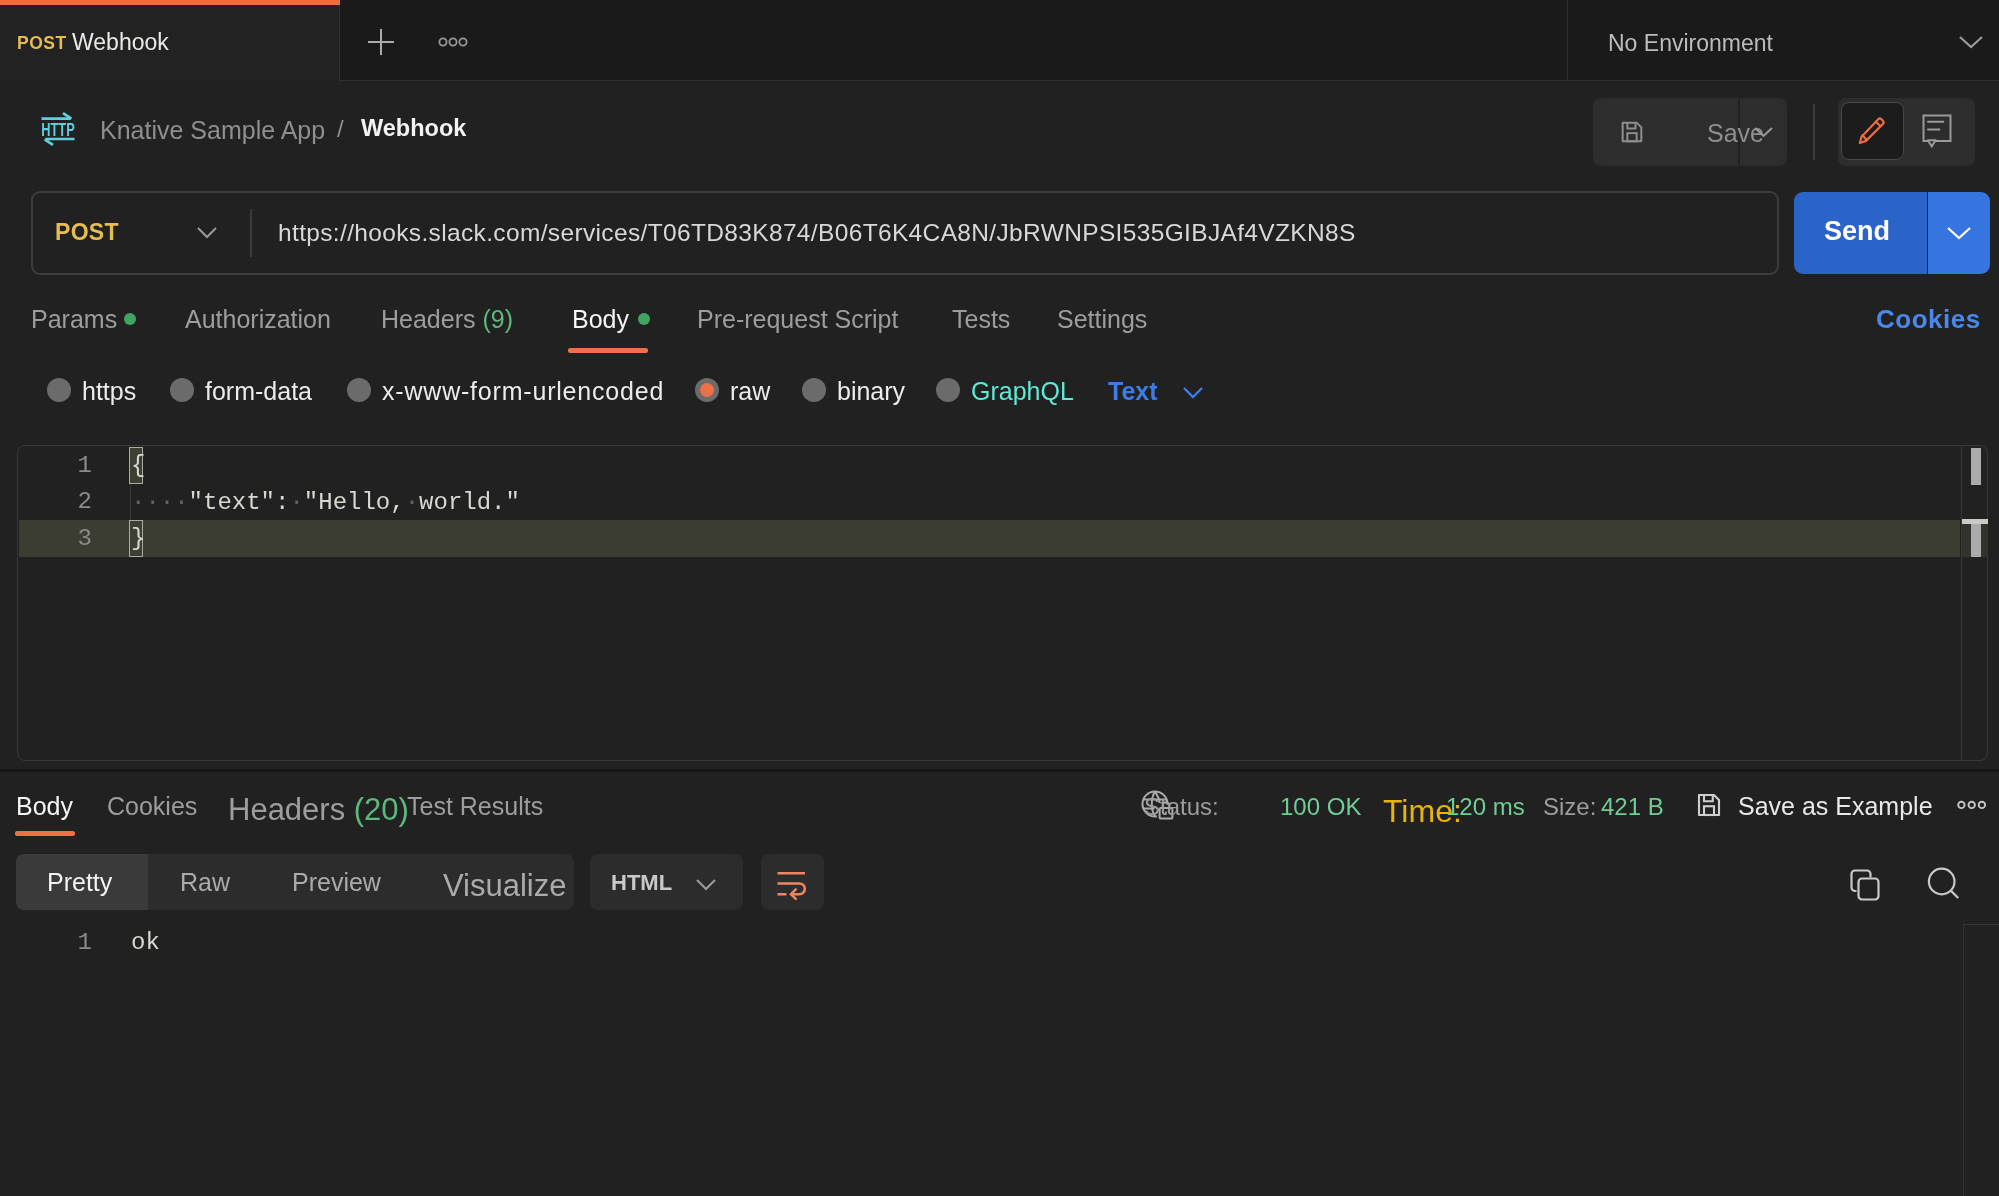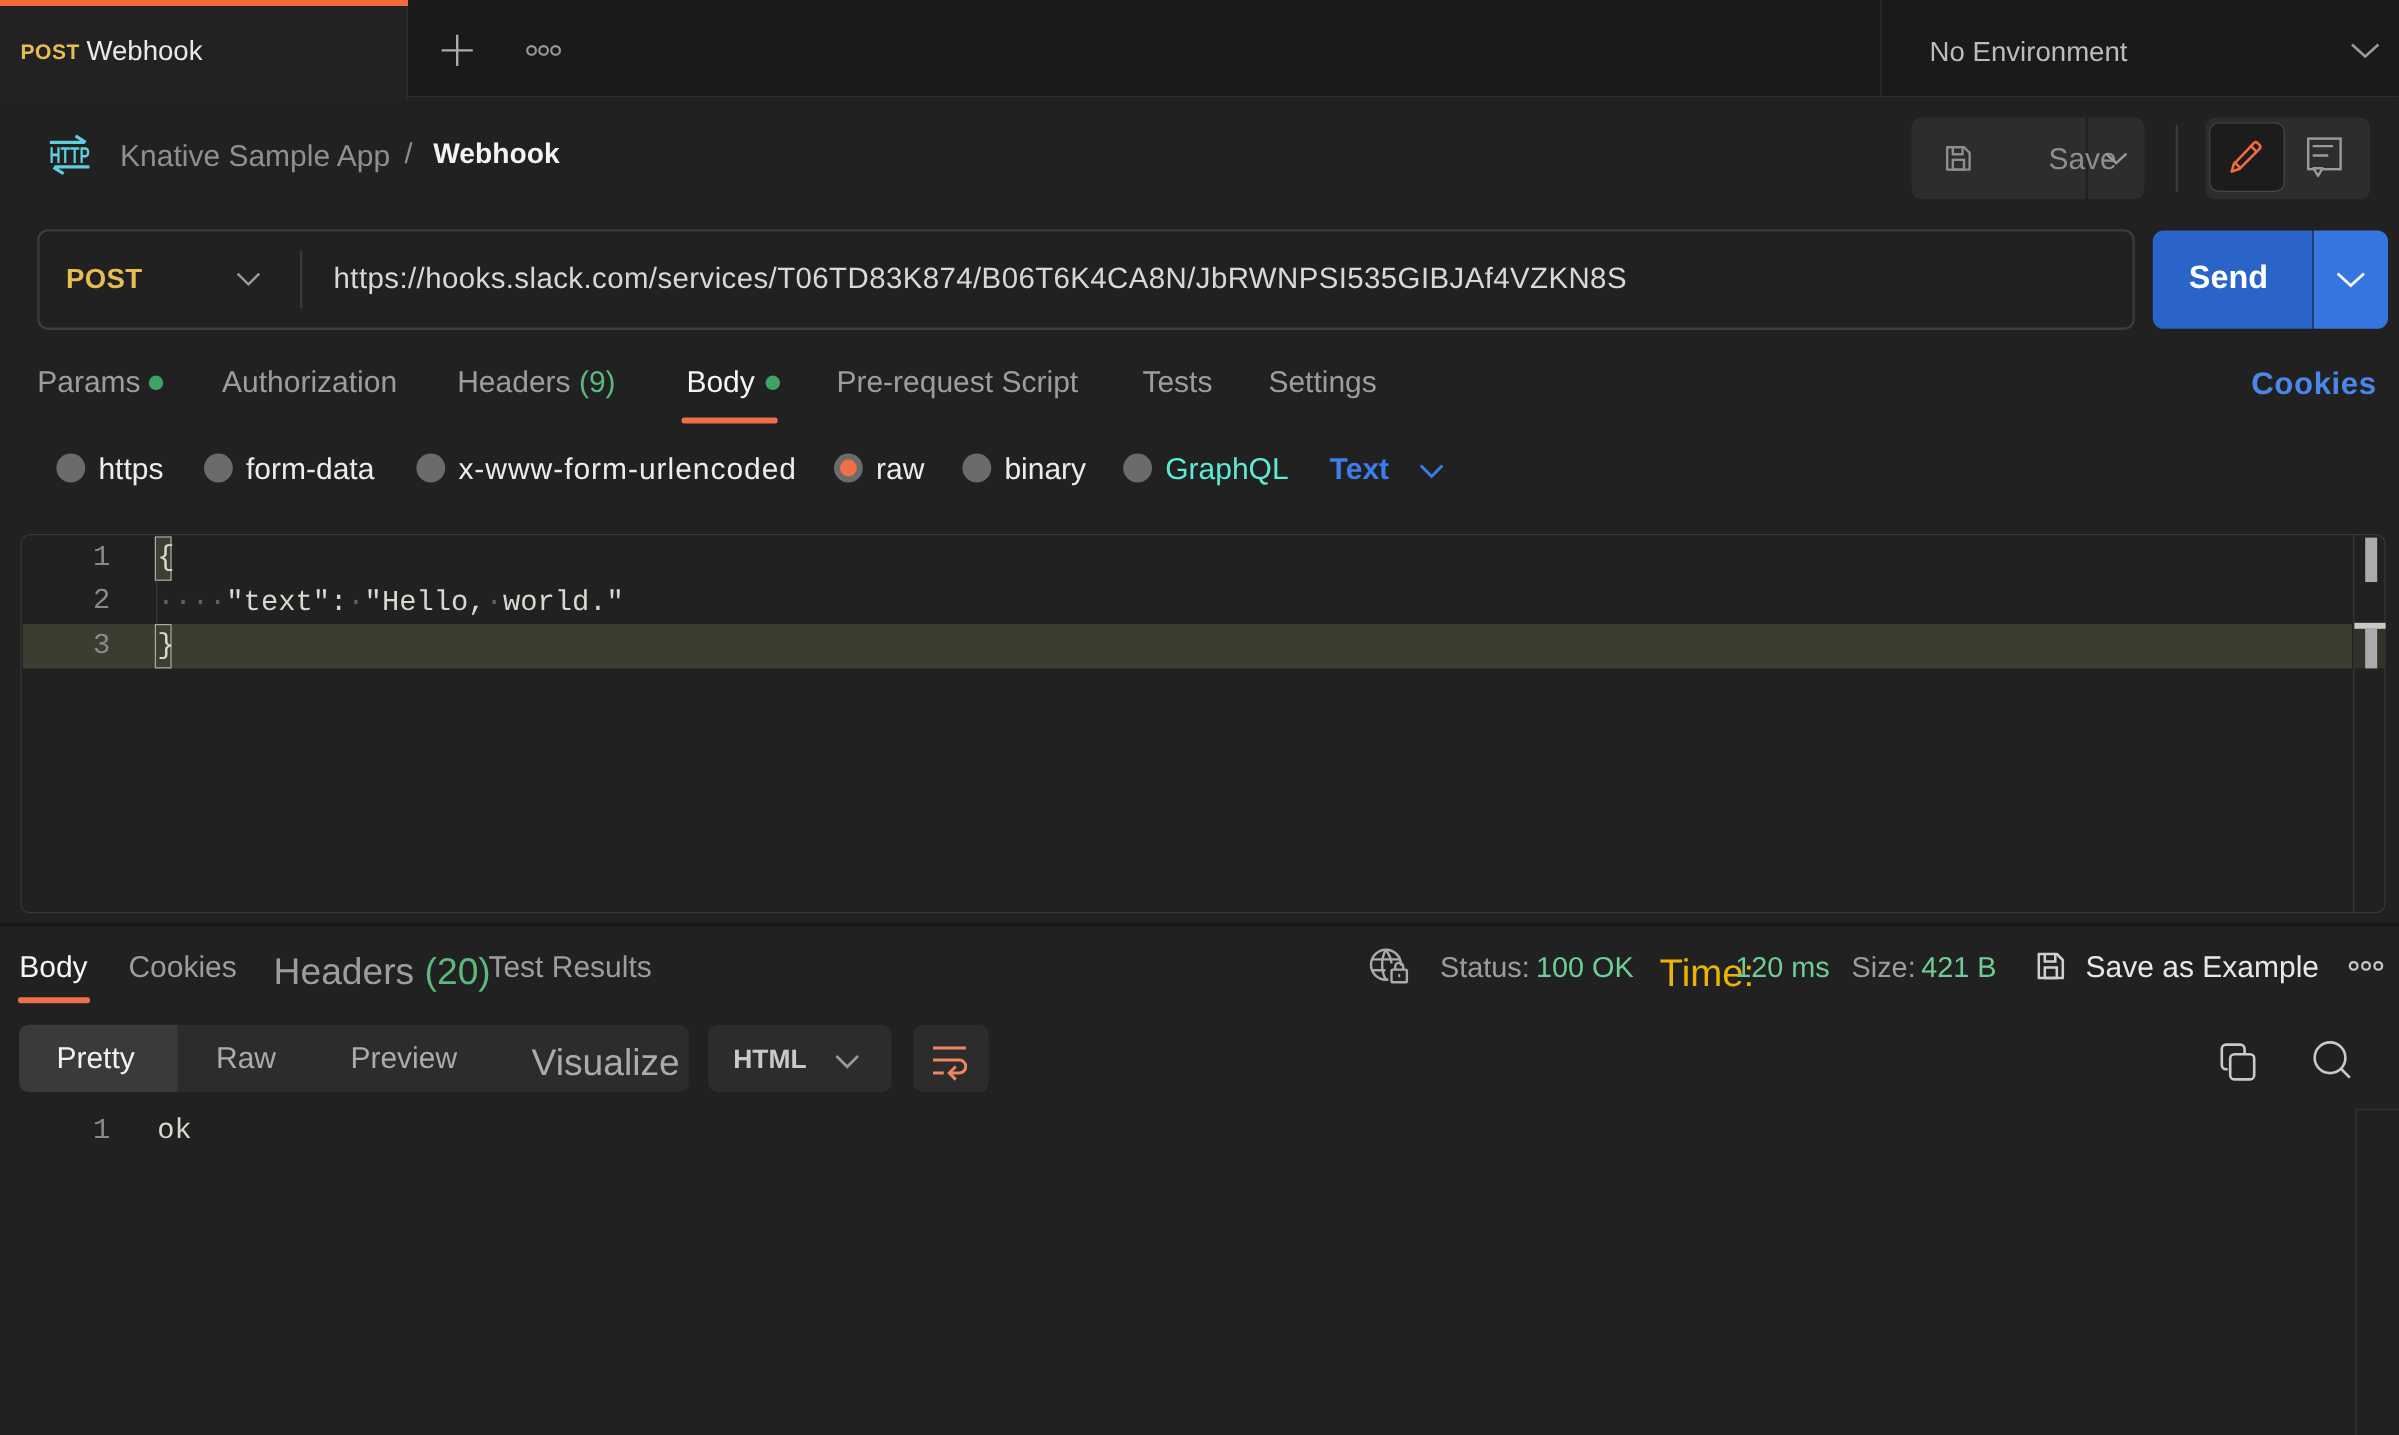--- a/index.html
+++ b/index.html
@@ -128,21 +128,21 @@
 <div class="abs" style="left:228px;top:792px;font-size:31px;color:#9D9D9D;text-align:right;">Headers <span style="color:#5CB97C;">(20)</span></div>
 <div class="abs" style="left:407px;top:792px;font-size:25px;color:#9D9D9D;">Test Results</div>
 <svg class="abs" style="left:1141px;top:789px;" width="34" height="34" viewBox="0 0 34 34" fill="none" stroke="#ABABAB" stroke-width="2">
 <circle cx="14" cy="15" r="12.5"></circle>
 <path d="M2.5 10.5h23M2.5 19.5h11M14 2.6c-4.3 6.6-4.3 18.2 0 24.8M14 2.6c4.3 6.6 4.6 9.4 4.4 11.2"></path>
 <rect x="16" y="15.8" width="17" height="15.5" fill="#212121" stroke="none"></rect>
 <rect x="18.6" y="19" width="12.8" height="10.6" rx="1.2"></rect>
 <path d="M21.7 19v-2.4a3.3 3.3 0 0 1 6.6 0V19"></path>
 <path d="M25 22.6v2.8" stroke-width="1.6"></path>
 </svg>
-<div class="abs" style="left:1200px;top:793px;font-size:24px;color:#9D9D9D;">Status:</div>
+<div class="abs" style="left:1144px;top:793px;font-size:24px;color:#9D9D9D;">Status:</div>
 <div class="abs" style="left:1280px;top:793px;font-size:24px;color:#6FCE93;">100 OK</div>
 <div class="abs" style="left:1383px;top:793px;font-size:32px;color:#eab308;">Time:</div>
 <div class="abs" style="left:1446px;top:793px;font-size:24px;color:#6FCE93;">120 ms</div>
 <div class="abs" style="left:1543px;top:793px;font-size:24px;color:#9D9D9D;">Size:</div>
 <div class="abs" style="left:1601px;top:793px;font-size:24px;color:#6FCE93;">421 B</div>
 <svg class="abs" style="left:1694px;top:790px;" width="30" height="30" viewBox="0 0 24 24" fill="none" stroke="#CFCFCF" stroke-width="1.7">
     <path d="M4 4h12l4 4v12H4z" stroke-linejoin="round"></path>
     <path d="M8 4v5h7V4"></path>
     <rect x="8" y="13" width="8" height="7"></rect>
   </svg>

